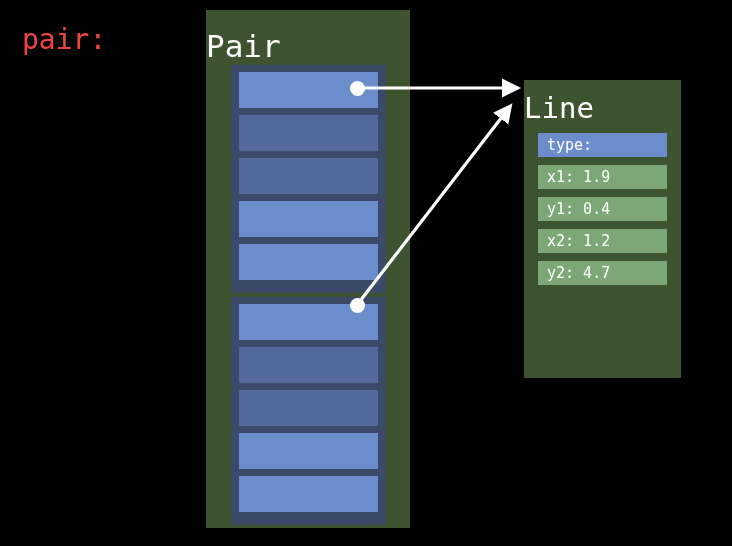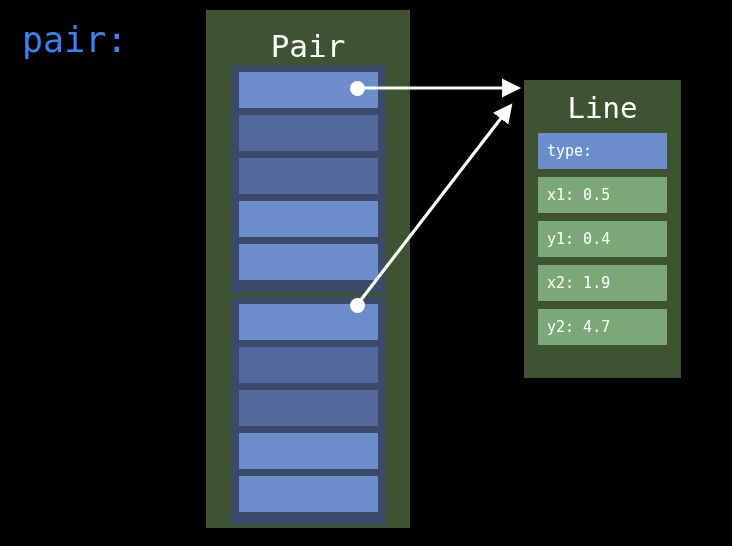--- a/index.html
+++ b/index.html
@@ -21,38 +21,38 @@
     width: 732px;
     height: 546px;
     background: #000000;
   }
 
   
   .var-label {
     position: absolute;
     left: 22px;
     top: 20px;
-    font-size: 35px;
+    font-size: 28px;
     line-height: 40px;
-    color: #3b82f6;
+    color: #ef4444;
     letter-spacing: 0px;
     white-space: pre;
   }
 
   
   .obj-box {
     position: absolute;
     background: #3e5430;
     box-sizing: border-box;
   }
   .obj-title {
     position: absolute;
     left: 0;
     width: 100%;
-    text-align: center;
+    text-align: left;
     color: #ffffff;
     white-space: pre;
   }
 
   
   #pair-box {
     left: 206px;
     top: 10px;
     width: 204px;
     height: 518px;
@@ -128,21 +128,21 @@
     line-height: 32px;
   }
 
   .fields {
     position: absolute;
     left: 14px;
     top: 53px;
     width: 129px;
   }
   .field {
-    height: 36px;
+    height: 24px;
     margin-bottom: 8px;
     display: flex;
     align-items: center;
     padding-left: 9px;
     box-sizing: border-box;
     color: #ffffff;
     font-size: 15px;
     white-space: pre;
   }
   .field:last-child { margin-bottom: 0; }
@@ -175,23 +175,23 @@
       <div class="slot light"></div>
       <div class="slot light"></div>
     </div>
   </div>
 
   <div class="obj-box" id="line-box">
     <div class="obj-title" id="line-title">Line</div>
 
     <div class="fields">
       <div class="field hdr">type:</div>
-      <div class="field val">x1: 0.5</div>
+      <div class="field val">x1: 1.9</div>
       <div class="field val">y1: 0.4</div>
-      <div class="field val">x2: 1.9</div>
+      <div class="field val">x2: 1.2</div>
       <div class="field val">y2: 4.7</div>
     </div>
   </div>
 
   <div class="ptr-dot" id="dot-0"></div>
   <div class="ptr-dot" id="dot-1"></div>
 
   <svg id="arrows" viewBox="0 0 732 546" width="732" height="546">
     <defs>
       <marker id="head" markerWidth="7" markerHeight="7" refX="2.2" refY="3" orient="auto" markerUnits="strokeWidth">

